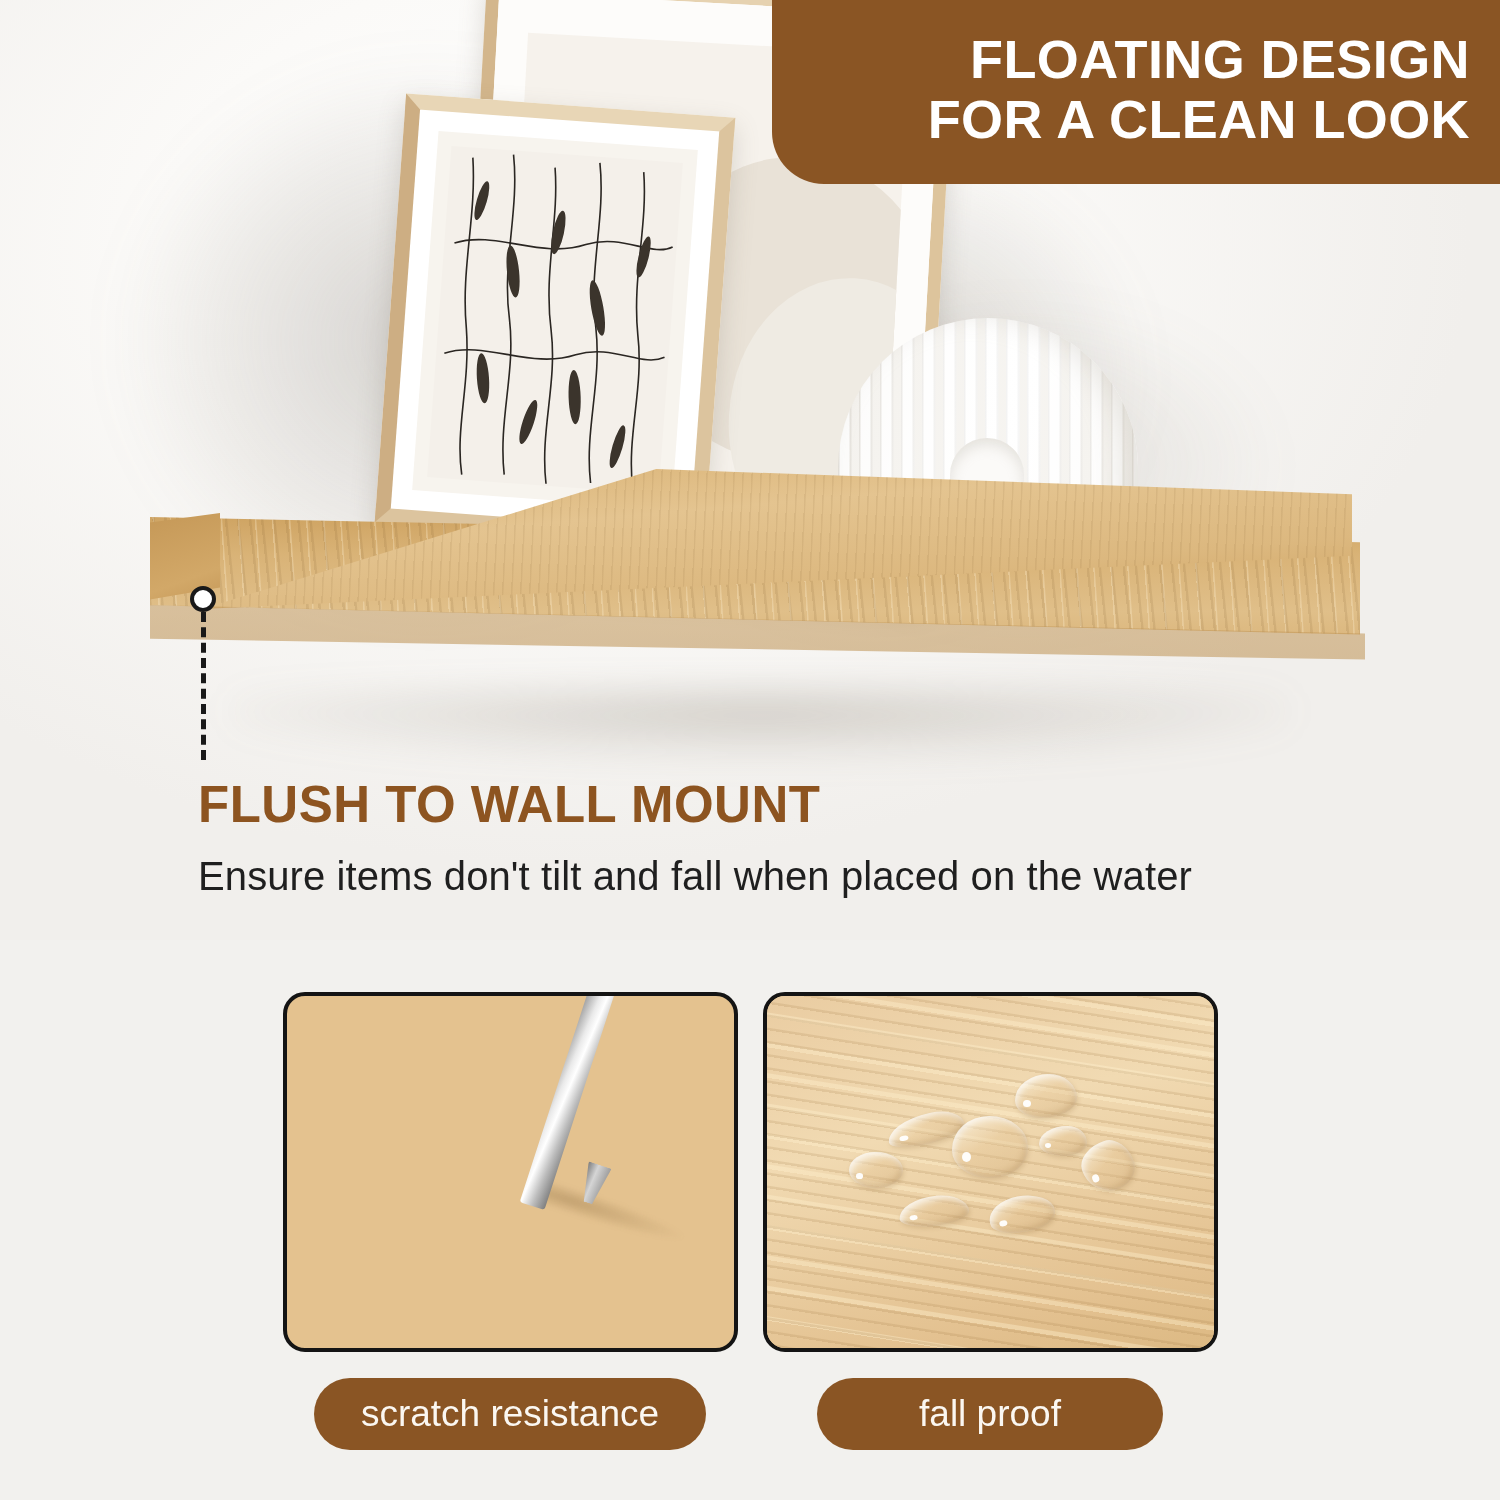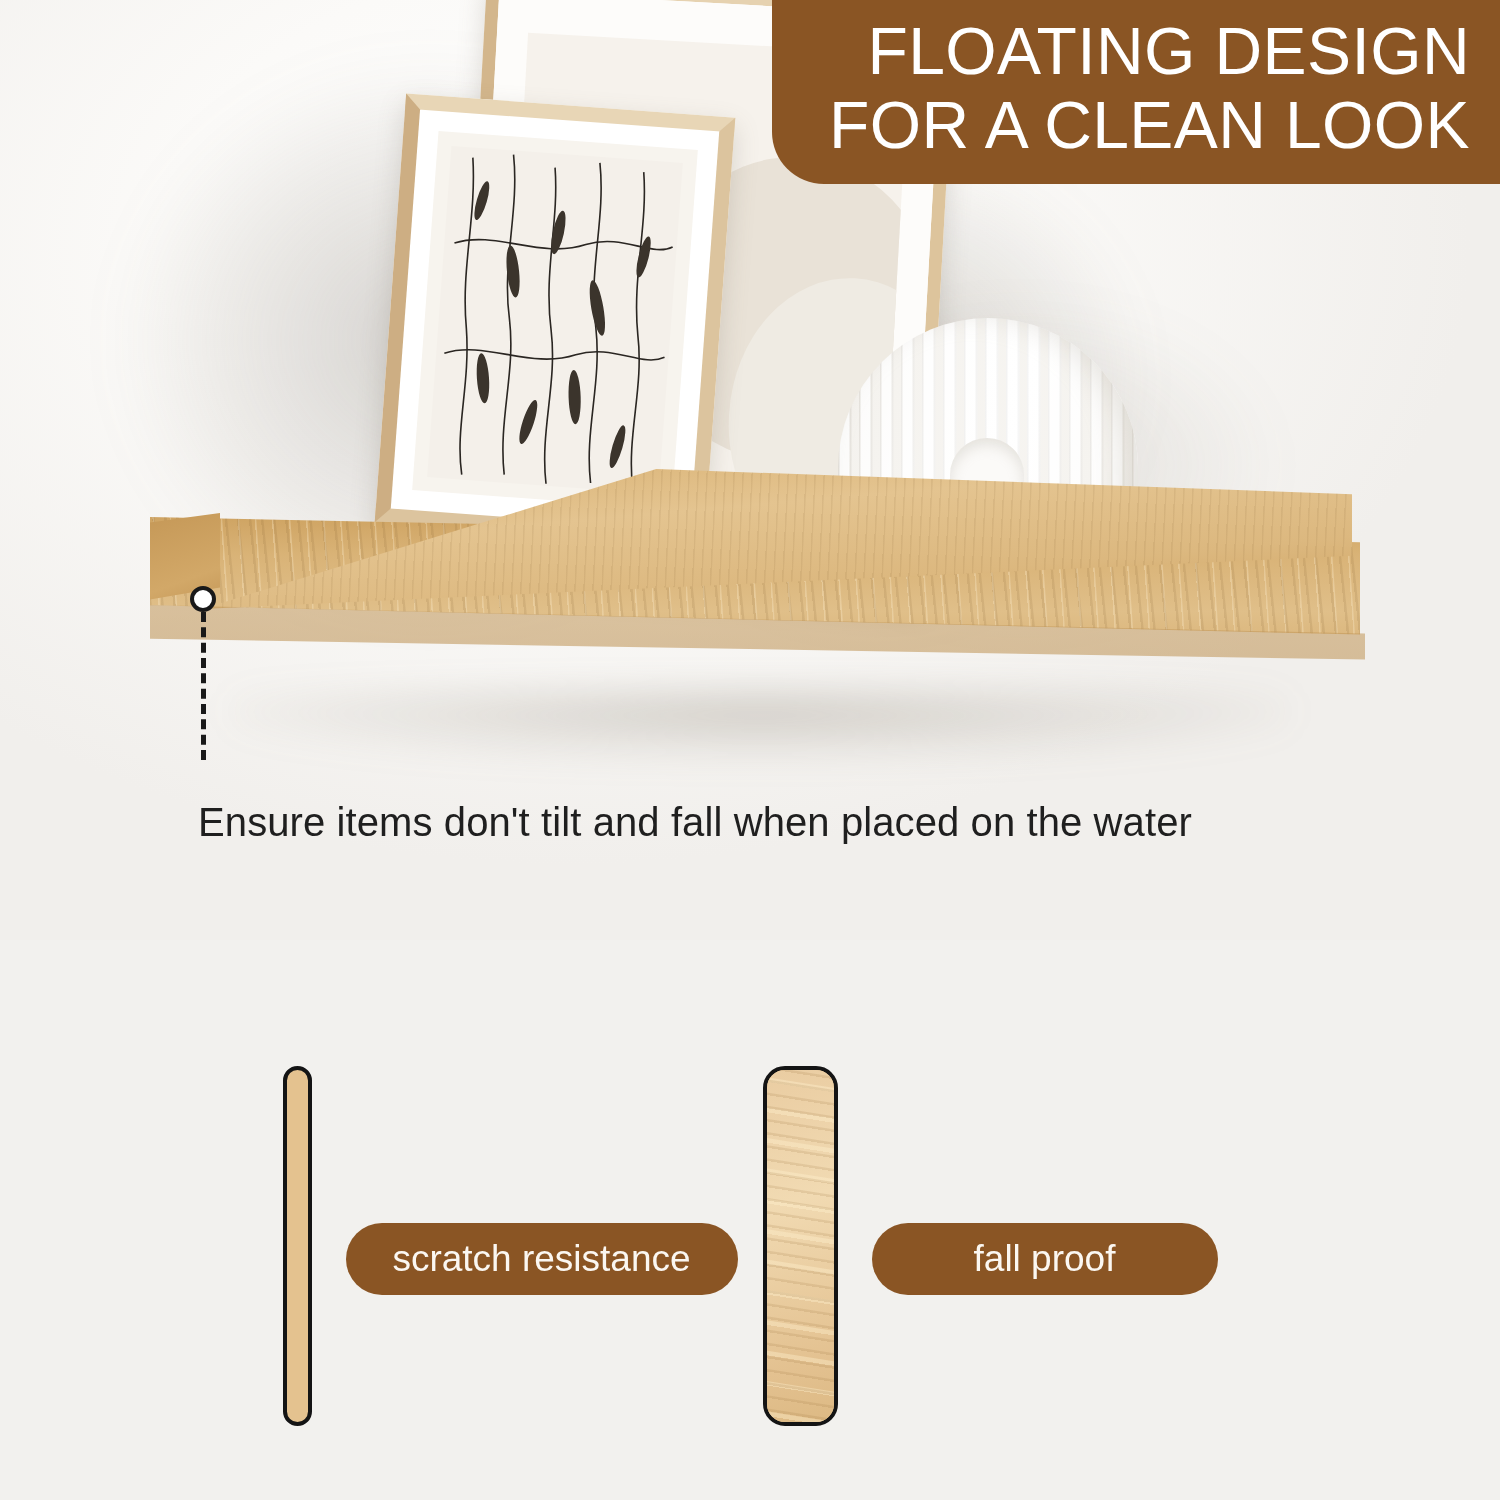--- a/index.html
+++ b/index.html
@@ -204,22 +204,22 @@
     background: #8a5524;
     border-bottom-left-radius: 52px;
     display: flex;
     flex-direction: column;
     align-items: flex-end;
     justify-content: center;
     padding: 0 30px 6px 0;
   }
   #banner .line {
     color: #ffffff;
-    font-size: 66px;
-    font-weight: 400;
+    font-size: 54px;
+    font-weight: 700;
     letter-spacing: 0.4px;
     line-height: 1.12;
     text-align: right;
     white-space: nowrap;
   }
 
   
   #headline-block {
     position: absolute;
     left: 198px; top: 778px;
@@ -247,23 +247,22 @@
     position: absolute;
     left: 0; top: 992px;
     width: 1500px; height: 508px;
     display: flex;
     justify-content: center;
     gap: 25px;
   }
   .feature {
     width: 455px;
     display: flex;
-    flex-direction: row;
+    flex-direction: column;
     align-items: center;
-    gap: 34px;
   }
   .photo {
     position: relative;
     width: 455px; height: 360px;
     border: 4px solid #141414;
     border-radius: 22px;
     overflow: hidden;
     background: #e4c28f;
   }
 
@@ -465,20 +464,21 @@
 
     <div id="callout-dot"></div>
     <div id="callout-line"></div>
 
     <div id="banner">
       <div class="line">FLOATING DESIGN</div>
       <div class="line">FOR A CLEAN LOOK</div>
     </div>
 
     <div id="headline-block">
+      <div id="headline">FLUSH TO WALL MOUNT</div>
       <div id="subheadline">Ensure items don't tilt and fall when placed on the water</div>
     </div>
   </div>
 
   <div id="features">
 
     <div class="feature">
       <div class="photo">
         <div class="wood-a"></div>
         <div class="scratch-mark"></div>

